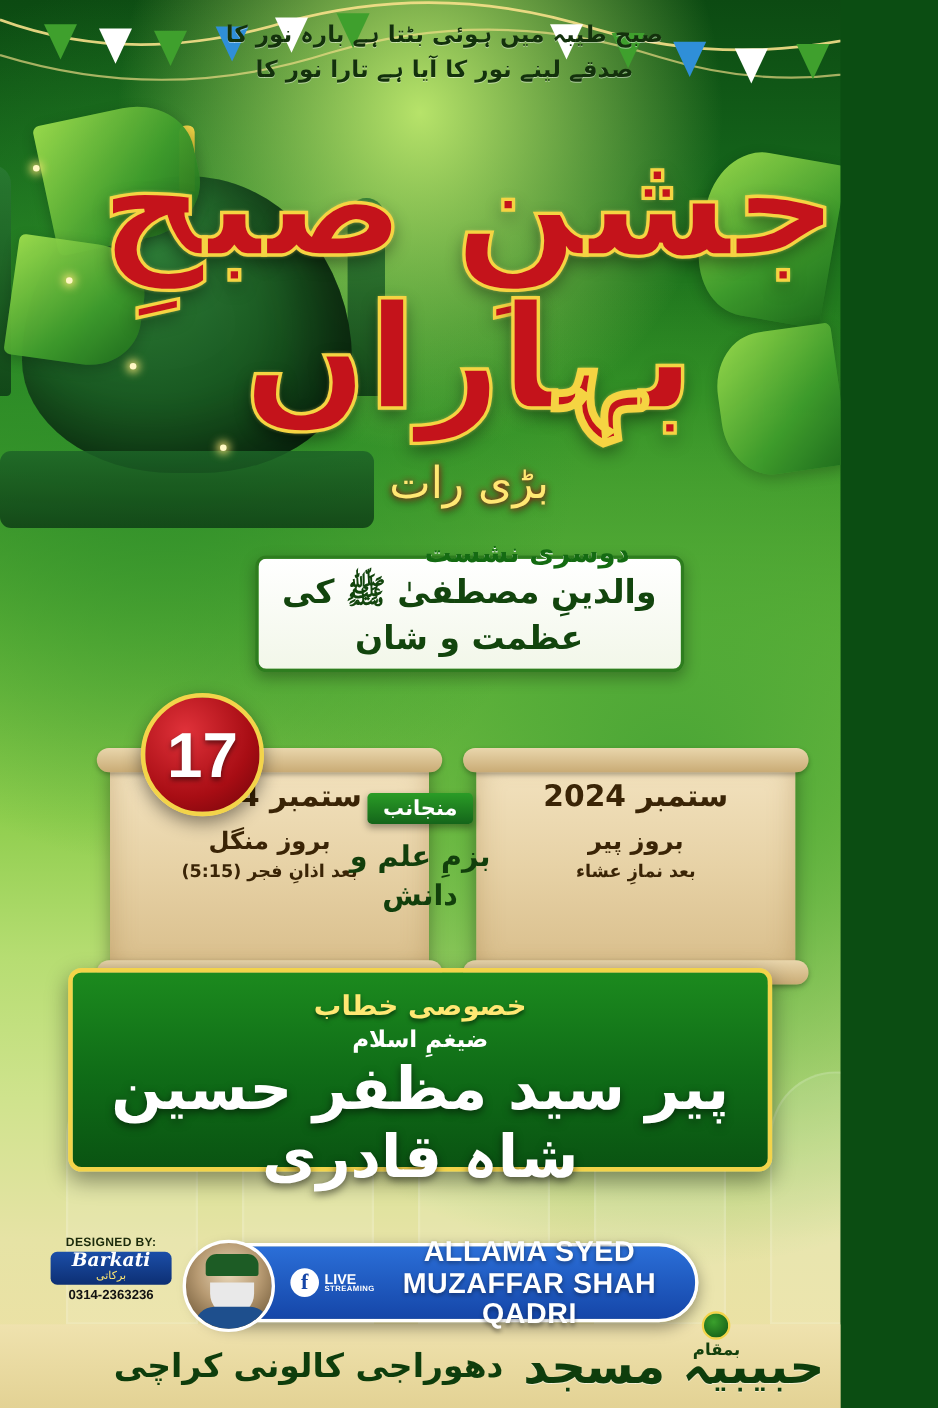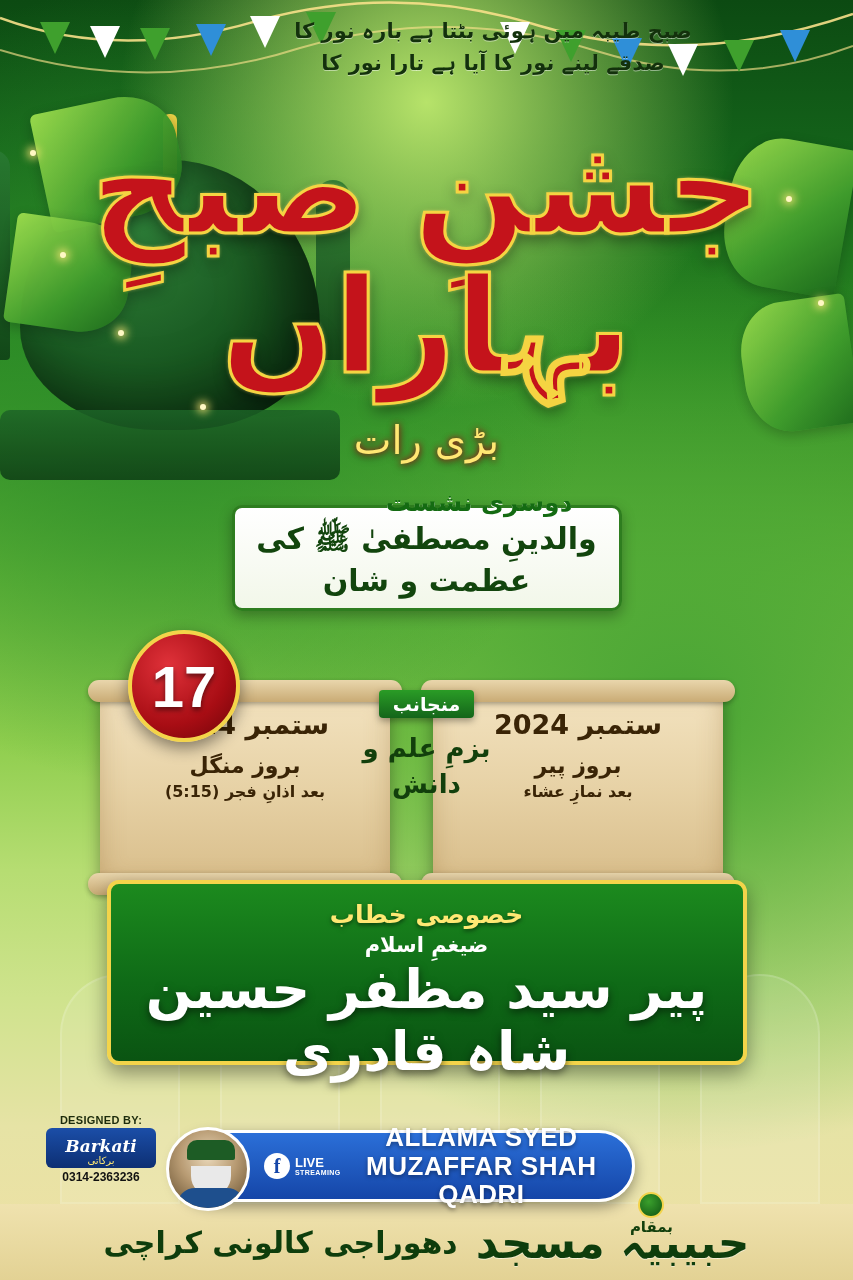--- a/index.html
+++ b/index.html
@@ -6,21 +6,21 @@
   * { box-sizing: border-box; margin: 0; padding: 0; }
   body {
     width: 853px;
     height: 1280px;
     font-family: "Liberation Sans", sans-serif;
     background: #0b4d12;
     overflow: hidden;
   }
   .poster {
     position: relative;
-    width: 853px;
+    width: 764px;
     height: 1280px;
     overflow: hidden;
     background:
       radial-gradient(ellipse 60% 40% at 50% 8%, #b7e36a 0%, rgba(120,190,60,0) 60%),
       radial-gradient(ellipse 70% 45% at 20% 30%, #2f8f2a 0%, rgba(40,120,30,0) 70%),
       radial-gradient(ellipse 90% 50% at 80% 55%, #4aa535 0%, rgba(40,120,30,0) 70%),
       linear-gradient(180deg, #0c4a12 0%, #14631a 12%, #2c8a22 28%, #66b83a 45%,
                       #8fce4e 58%, #b6dd72 68%, #cfe38d 78%, #e6e3a5 88%, #efe0a4 100%);
   }
 
@@ -245,21 +245,21 @@
     font-weight: bold;
     color: #fff;
     text-shadow: 0 3px 5px rgba(0,0,0,.5);
   }
   .daycircle.right { right: 160px; }
   .daycircle.left  { left: 128px; }
 
   
   .mid-tag {
     position: absolute;
-    left: 50%; top: 690px; transform: translateX(-50%);
+    left: 50%; top: 721px; transform: translateX(-50%);
     width: 150px;
     text-align: center;
     z-index: 11;
     direction: rtl;
   }
   .mid-tag .ribbon {
     display: inline-block;
     padding: 3px 14px;
     background: linear-gradient(180deg,#2a9c26,#14651a);
     color: #fff;
@@ -328,21 +328,21 @@
     font-family: "Liberation Sans", sans-serif;
     font-size: 11px;
     font-weight: bold;
     color: #1c2b0b;
     letter-spacing: .3px;
   }
   .designer .dbox {
     margin-top: 2px;
     background: linear-gradient(180deg,#1b4ea8,#0d2f73);
     border-radius: 6px;
-    padding: 10px 2px 2px;
+    padding: 0 2px 2px;
   }
   .designer .dbrand {
     font-family: "DejaVu Serif", serif;
     font-style: italic;
     font-size: 17px;
     font-weight: bold;
     color: #fff;
     line-height: 1;
   }
   .designer .dsub {

